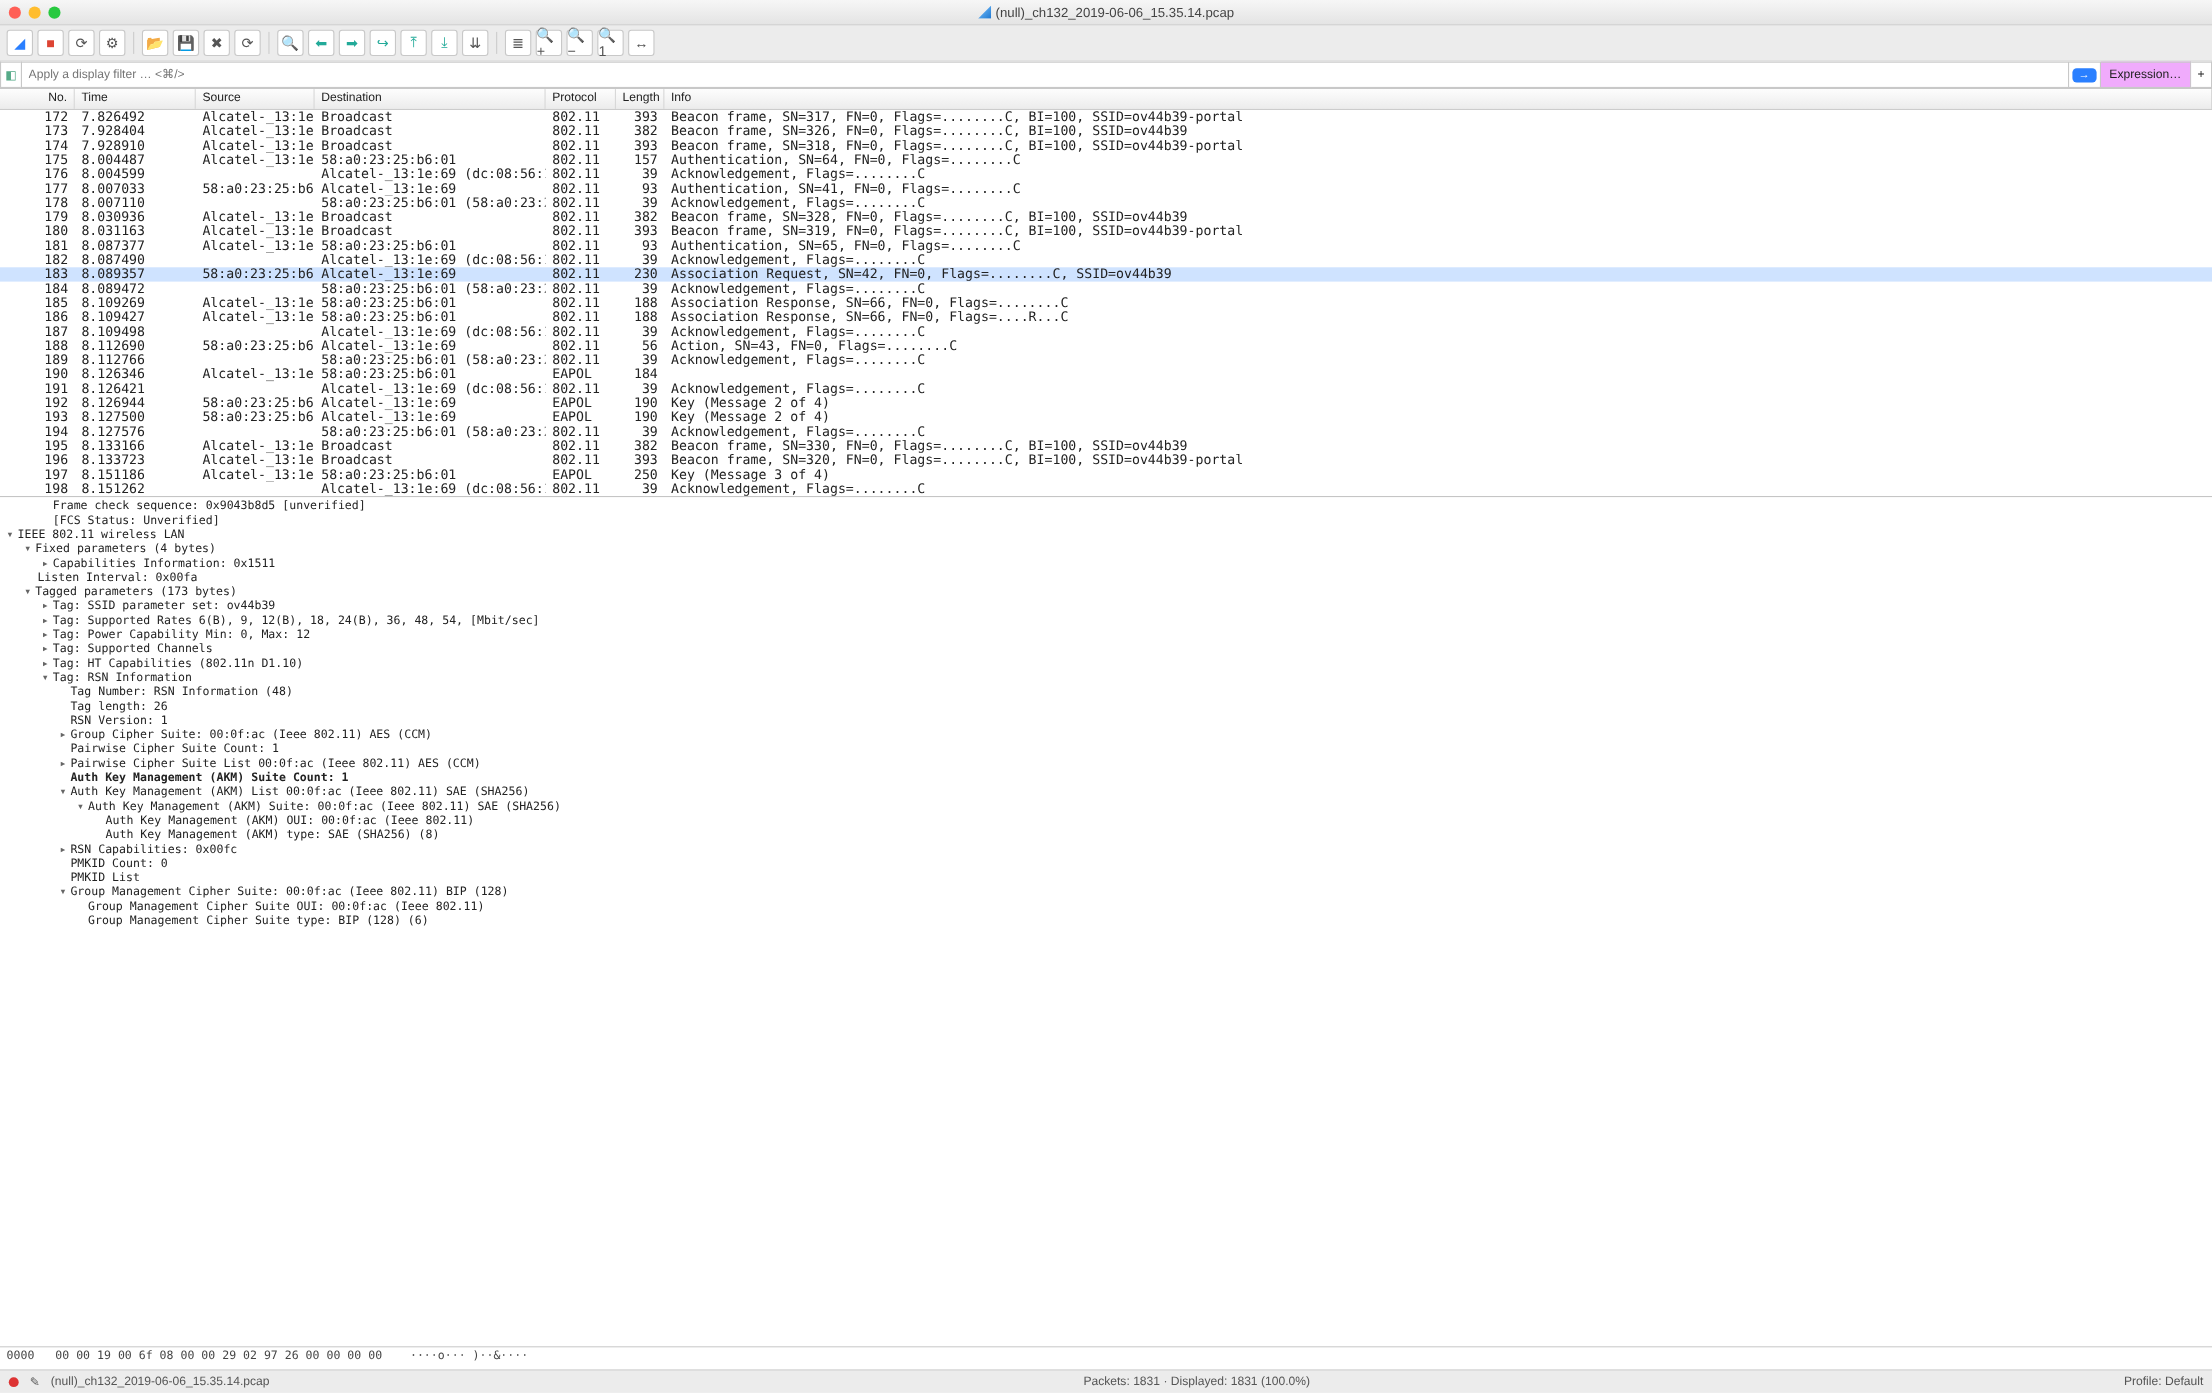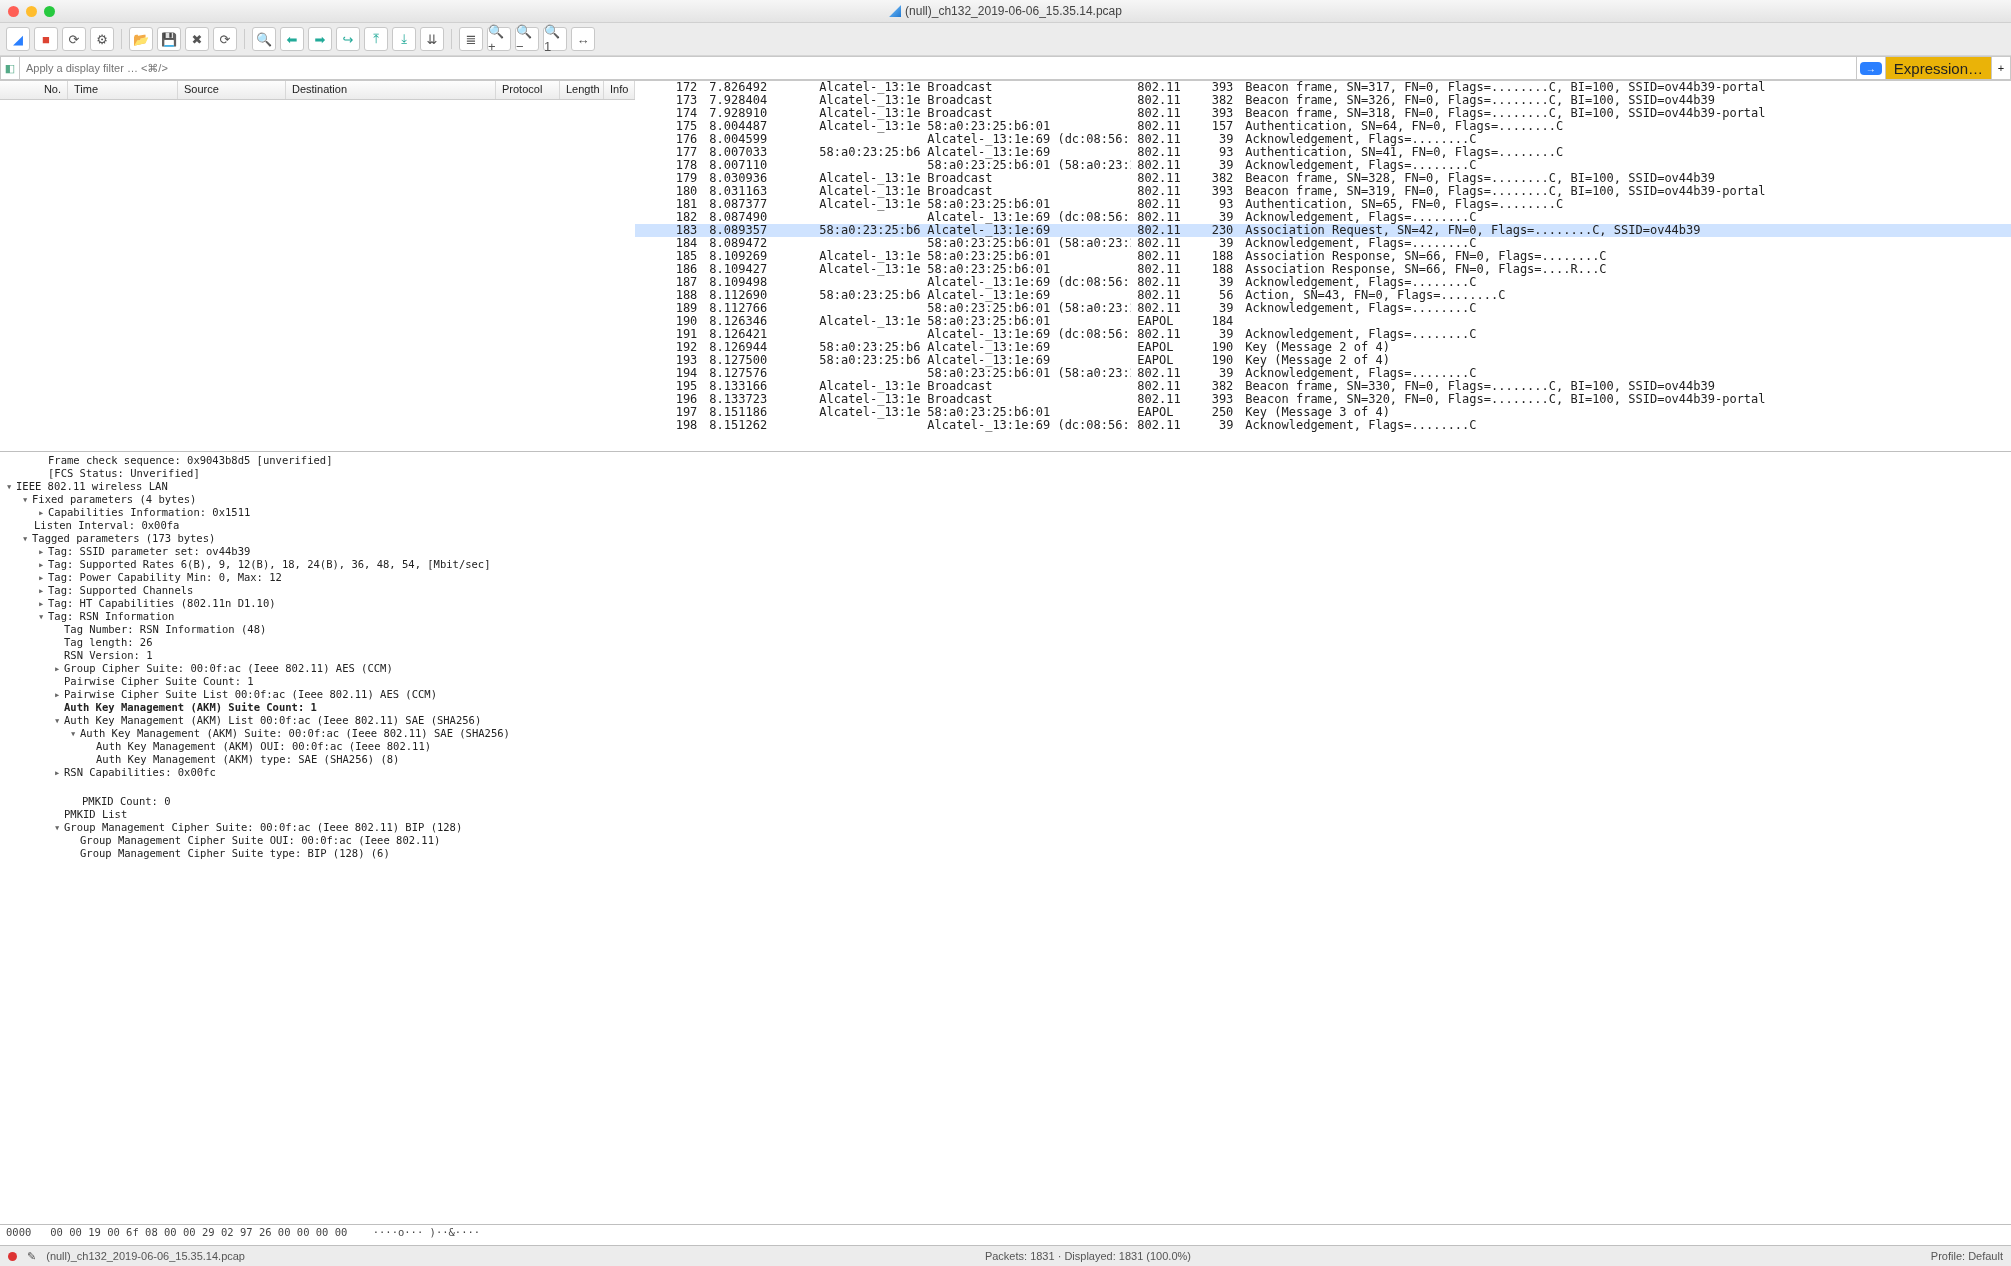--- a/index.html
+++ b/index.html
@@ -12,23 +12,23 @@
   .fin{width:12px;height:12px;display:inline-block;vertical-align:-2px;margin-right:4px;background:linear-gradient(135deg,#7ec6ff 0%,#1f78d1 100%);clip-path:polygon(0 100%,100% 0,100% 100%)}
   .toolbar{height:28px;background:#ececec;display:flex;align-items:center;gap:4px;padding:2px 6px;border-bottom:1px solid #d6d6d6}
   .tbtn{width:22px;height:22px;border:1px solid #c8c8c8;border-radius:3px;background:#fff;display:flex;align-items:center;justify-content:center;font-size:13px;color:#555}
   .tbtn.blue{color:#2a7fff}.tbtn.red{color:#d43}.tbtn.grn{color:#2a9}
   .tsep{width:1px;height:20px;background:#ccc;margin:0 3px}
   .filterbar{height:24px;background:#ececec;border-bottom:1px solid #c8c8c8;display:flex;align-items:stretch}
   .bookmark{width:18px;display:flex;align-items:center;justify-content:center;border:1px solid #c8c8c8;border-right:none;background:#fff;color:#5a8}
   .filterinput{flex:1;border:1px solid #c8c8c8;border-right:none;padding:0 6px;font-size:11px;color:#888;background:#fff}
   .filtergo{width:28px;border:1px solid #c8c8c8;background:#fff;display:flex;align-items:center;justify-content:center}
   .arrowbox{background:#2a7fff;border-radius:4px;color:#fff;padding:1px 6px;font-size:10px}
-  .dropbtn{padding:0 8px;border:1px solid #c8c8c8;border-left:none;background:#eab308;display:flex;align-items:center;font-size:15px}
+  .dropbtn{padding:0 8px;border:1px solid #c8c8c8;border-left:none;background:#f0abfc;display:flex;align-items:center;font-size:11px}
   .addexpr{width:18px;border:1px solid #c8c8c8;border-left:none;background:#fff;display:flex;align-items:center;justify-content:center}
-  .pktpane{flex:0 0 370px;background:#fff;display:flex;flex-direction:row;border-bottom:1px solid #bfbfbf;min-height:0}
+  .pktpane{flex:0 0 370px;background:#fff;display:flex;flex-direction:column;border-bottom:1px solid #bfbfbf;min-height:0}
   .pkthead{display:flex;height:18px;background:linear-gradient(#fdfdfd,#ececec);border-bottom:1px solid #ccc;font-size:11px}
   .pkthead>div{border-right:1px solid #d8d8d8;padding:2px 6px;box-sizing:border-box;overflow:hidden;white-space:nowrap}
   .pktbody{flex:1;overflow-y:auto;overflow-x:hidden}
   .pktrow{display:flex;height:13px;line-height:13px;font-family:Menlo,Consolas,monospace;font-size:12px;white-space:nowrap}
   .pktrow>div{padding:0 6px;box-sizing:border-box;overflow:hidden;text-overflow:clip}
   .pktrow.sel{background:#cfe3ff}
   .c-no{width:68px;text-align:right}.c-time{width:110px}.c-src{width:108px}.c-dst{width:210px}.c-proto{width:64px}.c-len{width:44px;text-align:right}.c-info{flex:1}
   .detailpane{flex:1;background:#fff;overflow:auto;border-bottom:1px solid #bfbfbf;padding:2px 0;min-height:0}
   .dl{font-family:Menlo,Consolas,monospace;font-size:10.5px;line-height:13px;white-space:nowrap;padding-left:6px}
   .dl .tri{display:inline-block;width:10px;color:#666}
@@ -411,21 +411,21 @@
       <div class="dl" style="padding-left: 54px;"><span class="tri"></span>RSN Version: 1</div>
       <div class="dl" style="padding-left: 54px;"><span class="tri">▸</span>Group Cipher Suite: 00:0f:ac (Ieee 802.11) AES (CCM)</div>
       <div class="dl" style="padding-left: 54px;"><span class="tri"></span>Pairwise Cipher Suite Count: 1</div>
       <div class="dl" style="padding-left: 54px;"><span class="tri">▸</span>Pairwise Cipher Suite List 00:0f:ac (Ieee 802.11) AES (CCM)</div>
       <div class="dl" style="padding-left: 54px; font-weight: bold;"><span class="tri"></span>Auth Key Management (AKM) Suite Count: 1</div>
       <div class="dl" style="padding-left: 54px;"><span class="tri">▾</span>Auth Key Management (AKM) List 00:0f:ac (Ieee 802.11) SAE (SHA256)</div>
       <div class="dl" style="padding-left: 70px;"><span class="tri">▾</span>Auth Key Management (AKM) Suite: 00:0f:ac (Ieee 802.11) SAE (SHA256)</div>
       <div class="dl" style="padding-left: 86px;"><span class="tri"></span>Auth Key Management (AKM) OUI: 00:0f:ac (Ieee 802.11)</div>
       <div class="dl" style="padding-left: 86px;"><span class="tri"></span>Auth Key Management (AKM) type: SAE (SHA256) (8)</div>
       <div class="dl" style="padding-left: 54px;"><span class="tri">▸</span>RSN Capabilities: 0x00fc</div>
-      <div class="dl" style="padding-left: 72px; margin-top: 16px;"><span class="tri"></span>PMKID Count: 0</div>
+      <div class="dl" style="padding-left: 54px;"><span class="tri"></span>PMKID Count: 0</div>
       <div class="dl" style="padding-left: 54px;"><span class="tri"></span>PMKID List</div>
       <div class="dl" style="padding-left: 54px;"><span class="tri">▾</span>Group Management Cipher Suite: 00:0f:ac (Ieee 802.11) BIP (128)</div>
       <div class="dl" style="padding-left: 70px;"><span class="tri"></span>Group Management Cipher Suite OUI: 00:0f:ac (Ieee 802.11)</div>
       <div class="dl" style="padding-left: 70px;"><span class="tri"></span>Group Management Cipher Suite type: BIP (128) (6)</div>
     </div>
 
   <div class="hexpane">
     <span>0000</span>&nbsp;&nbsp;
     <span>00 00 19 00 6f 08 00 00  29 02 97 26 00 00 00 00</span>&nbsp;&nbsp;&nbsp;
     <span>····o··· )··&amp;····</span>

